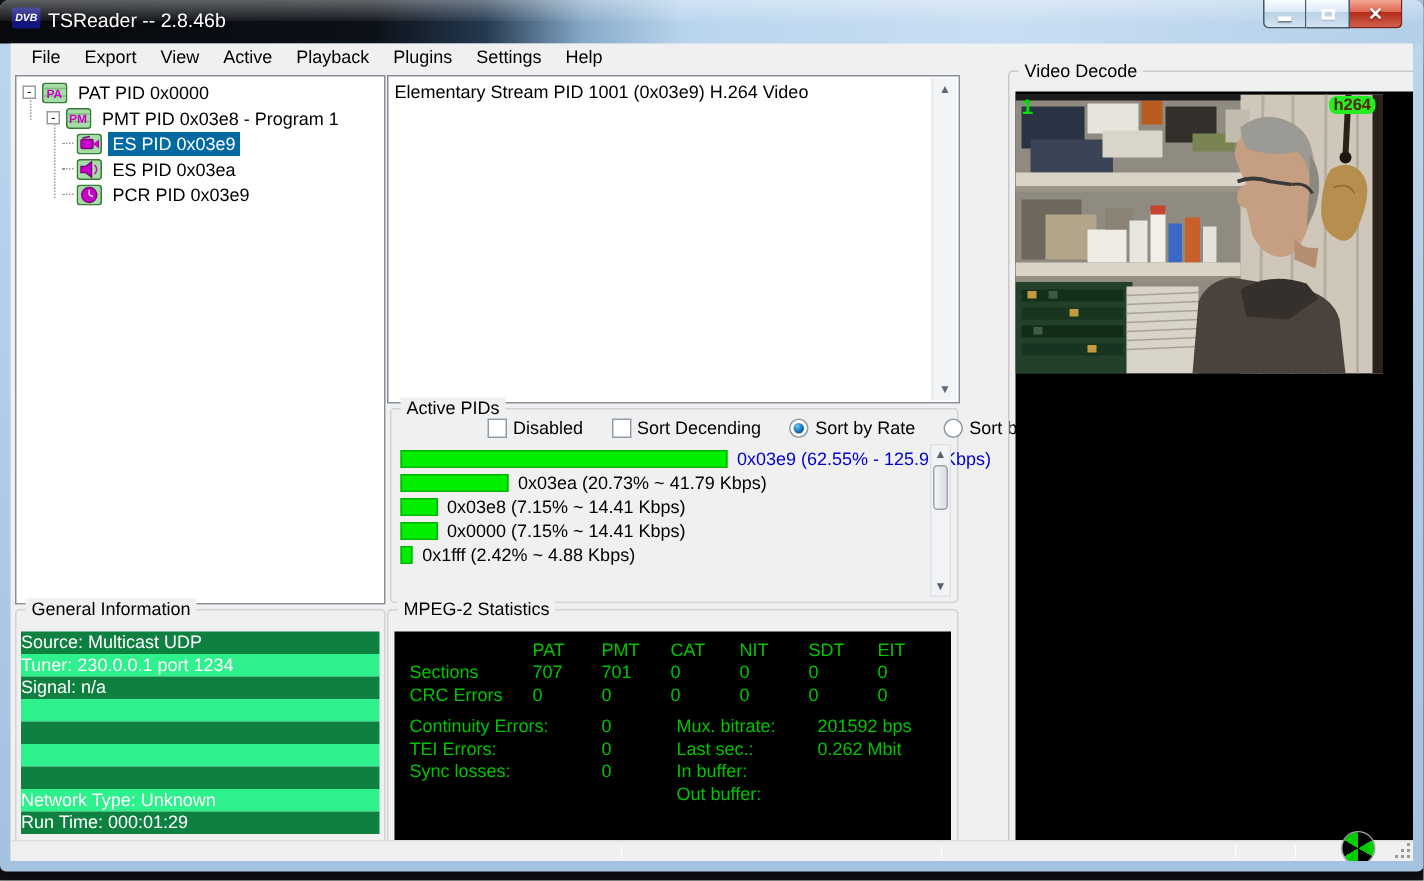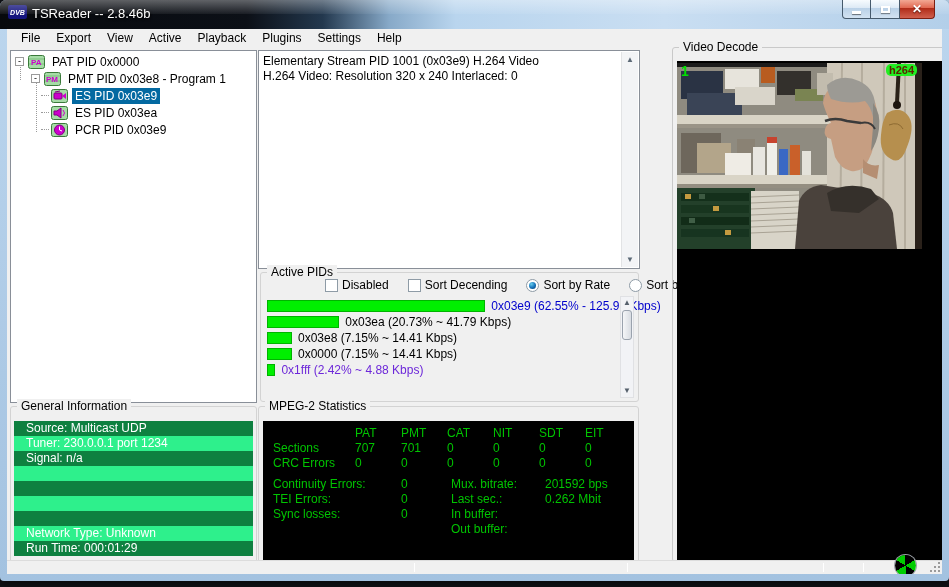--- a/index.html
+++ b/index.html
@@ -83,21 +83,21 @@
   .bar { height:12px; background:#00ef00; border:1px solid #00b400; flex:0 0 auto; }
   .bar-label { margin-left:6px; font-size:12px; }
 
   .aero-scroll { position:absolute; width:14px; background:#f2f3f6; border:1px solid #e0e1e4; }
   .aero-thumb { position:absolute; left:1px; width:10px; border:1px solid #9aa2ad; border-radius:3px;
     background:linear-gradient(90deg,#f5f6f8,#d8dce2); }
   .aero-arrow { position:absolute; left:0; width:100%; text-align:center; color:#55606c; font-size:8px; height:12px; line-height:12px; }
 
   
   .geninfo-table { position:absolute; left:3px; top:14px; right:3px; }
-  .gi-row { height:15px; line-height:15px; color:#fff; padding-left:12px; white-space:nowrap; overflow:hidden; }
+  .gi-row { height:15px; line-height:15px; color:#fff; padding-left:0; white-space:nowrap; overflow:hidden; }
   .gi-dark { background:#0e8040; }
   .gi-light { background:#2ef08c; }
 
   
   .stats-box { position:absolute; left:4px; top:14px; right:4px; bottom:6px; background:#000; color:#00c400; }
   .stats-grid { position:absolute; left:10px; top:5px; display:grid; grid-template-columns:82px repeat(6,46px); line-height:15px; }
   .stats-pairs { position:absolute; left:10px; top:56px; right:4px; line-height:15px; }
   .sp-row { position:relative; height:15px; }
   .sp-l-label { position:absolute; left:0; }
   .sp-l-val { position:absolute; left:128px; }
@@ -213,21 +213,20 @@
           <line x1="8.5" y1="7" x2="8.5" y2="3.5" stroke="#fff"></line>
           <line x1="8.5" y1="7" x2="11" y2="8" stroke="#fff"></line>
         </svg>
         <span class="tree-label">PCR PID 0x03e9</span>
       </div>
     </div>
 
     <div class="esinfo sunken">
       <div class="esinfo-text">
         <div>Elementary Stream PID 1001 (0x03e9) H.264 Video</div>
-        <div>H.264 Video: Resolution 320 x 240 Interlaced: 0</div>
       </div>
       <div class="classic-scroll">
         <div class="scroll-arrow" style="top:0;">▲</div>
         <div class="scroll-arrow" style="bottom:0;">▼</div>
       </div>
     </div>
 
     <div class="groupbox" style="left:253px;top:243px;width:379px;height:130px;">
       <span class="group-caption">Active PIDs</span>
       <div class="controls-row">
@@ -260,21 +259,21 @@
         <div class="bar-row">
           <div class="bar" style="width: 7.15%;"></div>
           <span class="bar-label" style="color: rgb(0, 0, 0);">0x03e8 (7.15% ~ 14.41 Kbps)</span>
         </div>
         <div class="bar-row">
           <div class="bar" style="width: 7.15%;"></div>
           <span class="bar-label" style="color: rgb(0, 0, 0);">0x0000 (7.15% ~ 14.41 Kbps)</span>
         </div>
         <div class="bar-row">
           <div class="bar" style="width: 2.42%;"></div>
-          <span class="bar-label" style="color: #6d28d9;">0x1fff (2.42% ~ 4.88 Kbps)</span>
+          <span class="bar-label" style="color: #000000;">0x1fff (2.42% ~ 4.88 Kbps)</span>
         </div>
       </div>
       <div class="aero-scroll" style="right:4px;top:23px;height:102px;">
         <div class="aero-arrow" style="top:0;">▲</div>
         <div class="aero-thumb" style="top:13px;height:30px;"></div>
         <div class="aero-arrow" style="bottom:0;">▼</div>
       </div>
     </div>
 
     <div class="groupbox" style="left:3px;top:377px;width:247px;height:157px;">

